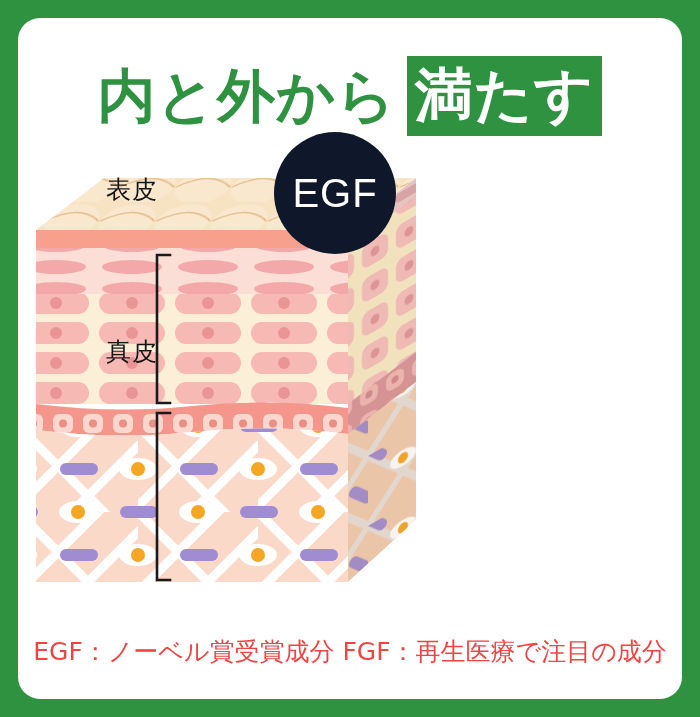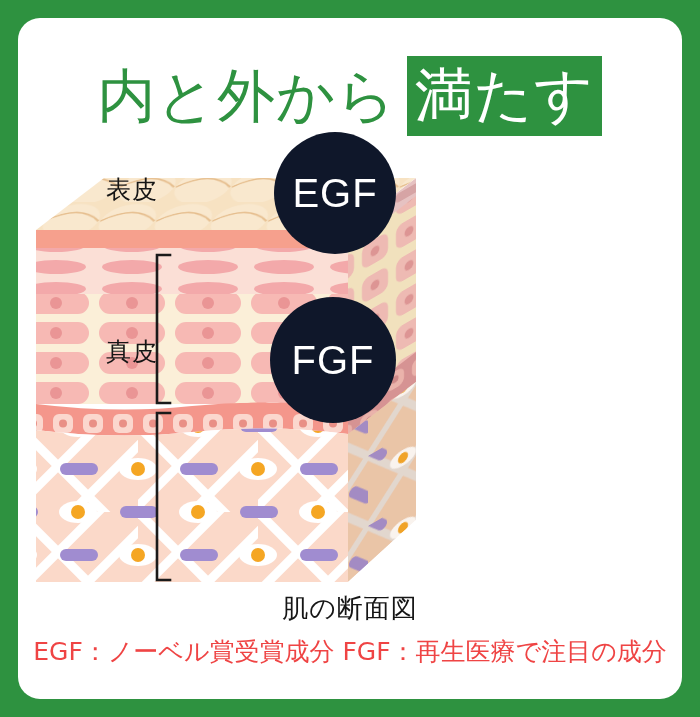--- a/index.html
+++ b/index.html
@@ -34,20 +34,21 @@
   }
 
   
   #headline {
     position: absolute;
     left: 0;
     top: 38px;
     width: 664px;
     text-align: center;
     white-space: nowrap;
+    font-weight: bold;
   }
   .head-plain {
     font-family: "DejaVu Serif", "Liberation Serif", serif;
     font-size: 58px;
     line-height: 1;
     color: #2E9240;
     letter-spacing: 1px;
     vertical-align: middle;
   }
   .head-hl {
@@ -257,19 +258,17 @@
 
           <path d="M152 245 L139 245 L139 412 L152 412"></path>
         </g>
       </svg>
     </div>
 
     <div class="layer-label" id="label-epidermis">表皮</div>
     <div class="layer-label" id="label-dermis">真皮</div>
 
     <div class="factor" id="factor-egf">EGF</div>
-    <div class="factor" id="factor-fgf">FGF</div>
-
-    <div id="caption-main">肌の断面図</div>
+
     <div id="caption-note">EGF：ノーベル賞受賞成分 FGF：再生医療で注目の成分</div>
 
   </div>
 </div>
 
 </body></html>

